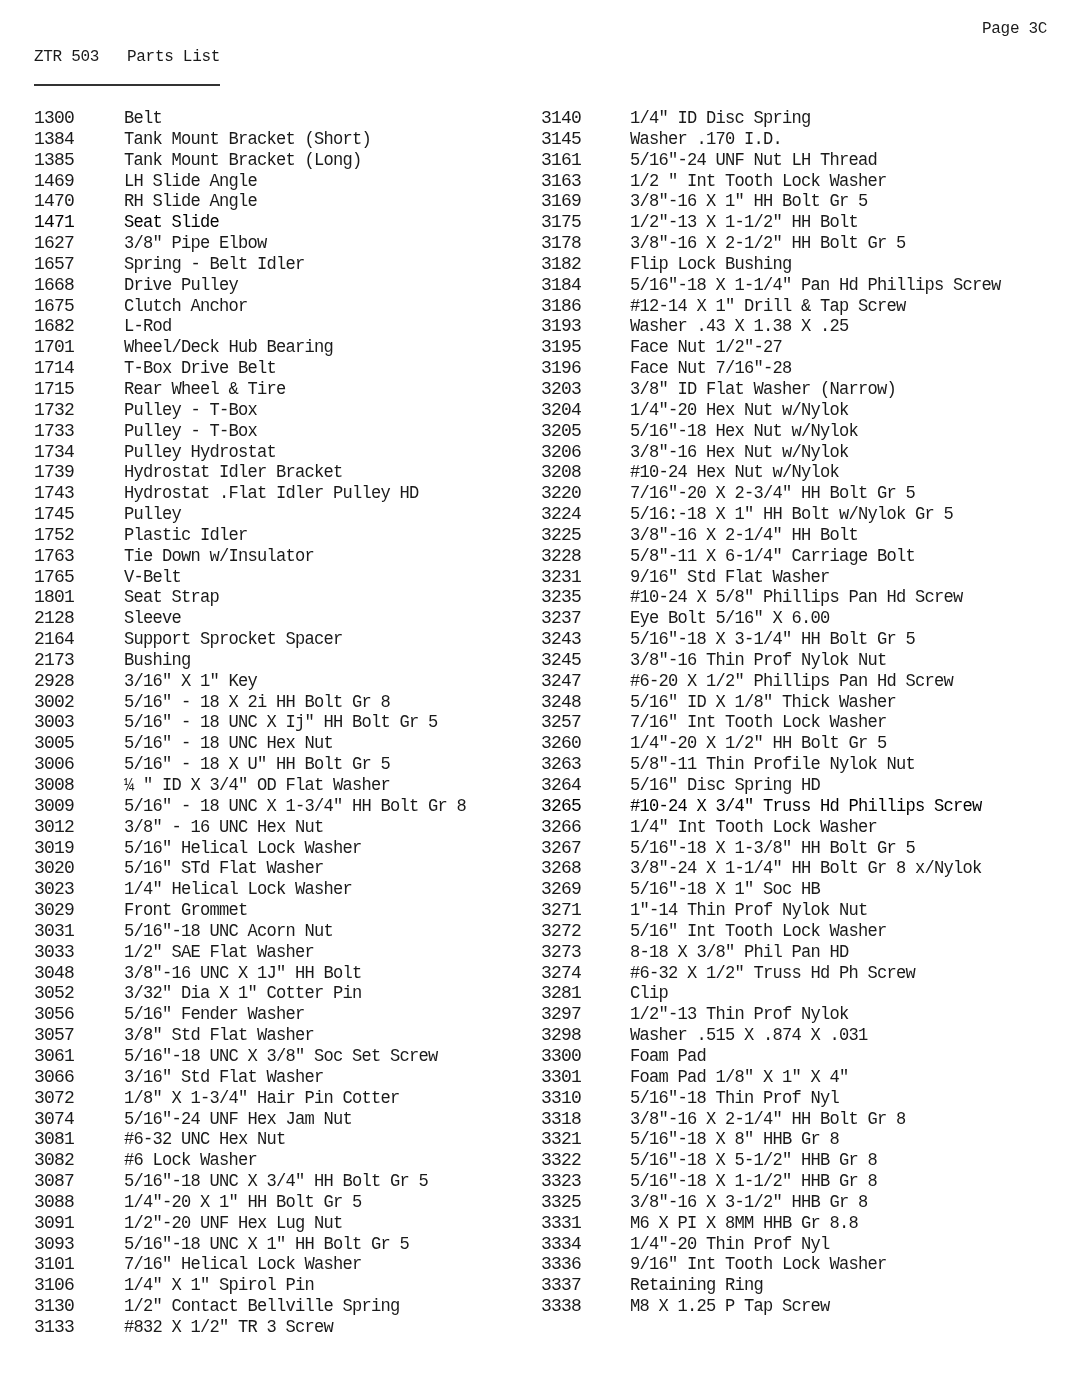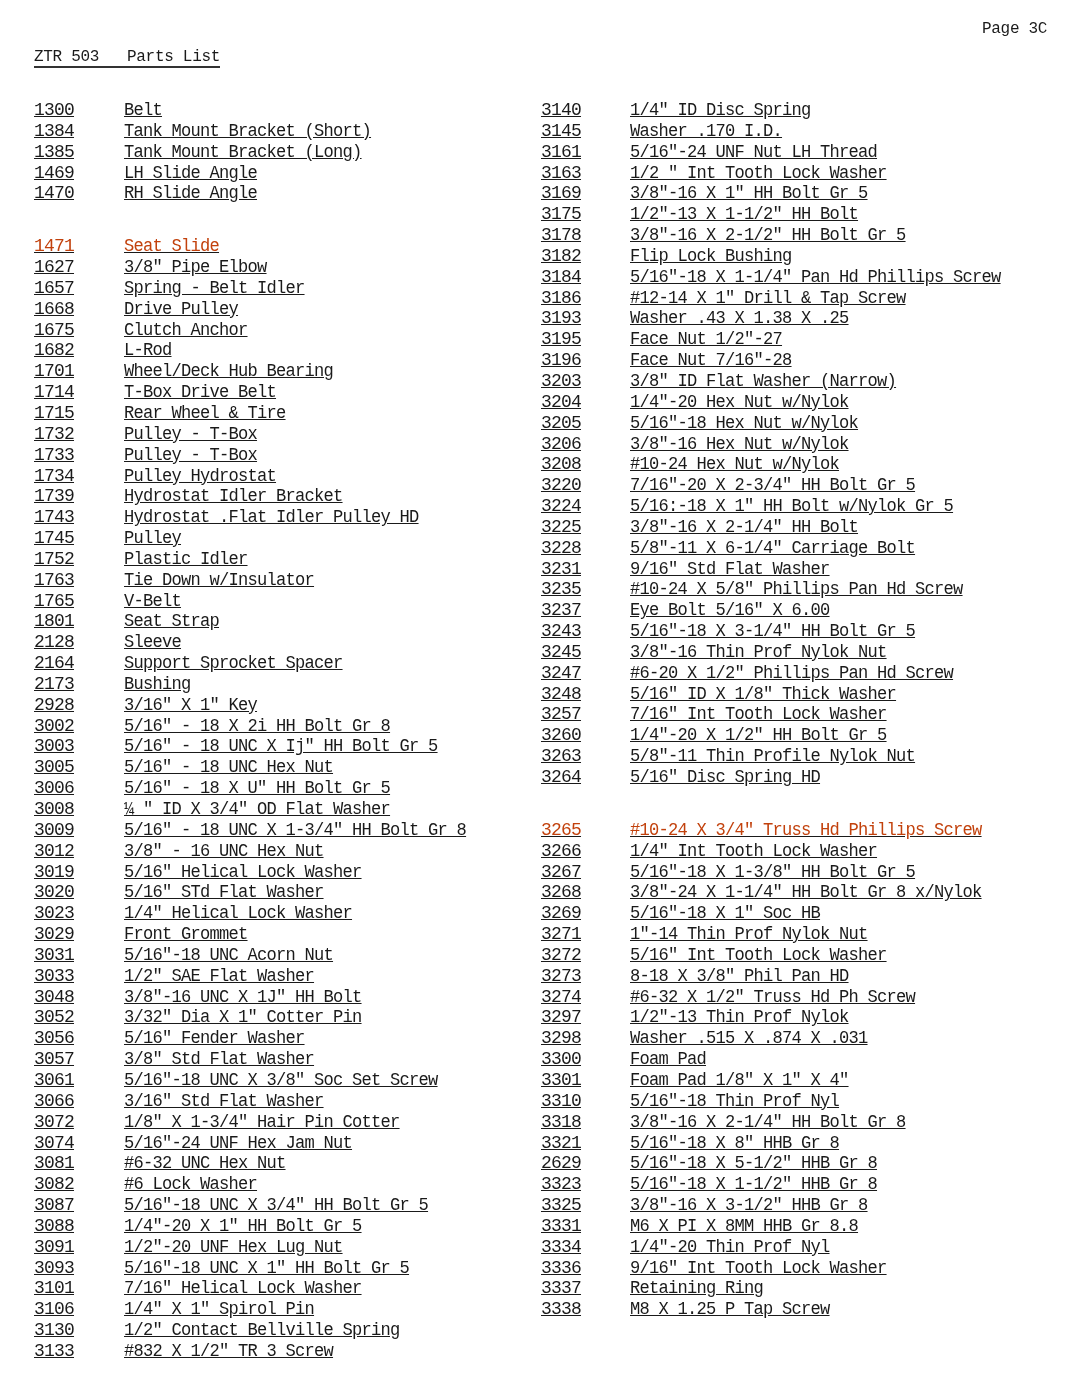--- a/index.html
+++ b/index.html
@@ -1,27 +1,27 @@
 <!DOCTYPE html>
 <html><head>
 <meta charset="utf-8">
 <style>
   html, body { margin: 0; padding: 0; background: #ffffff; }
   body { width: 1080px; height: 1397px; position: relative; overflow: hidden;
          font-family: "Liberation Mono", "DejaVu Sans Mono", monospace; color: #1a1a1a; }
   .header-title { position: absolute; left: 34px; top: 48px; font-size: 16px;
-                  border-bottom: 2px solid #333; padding-bottom: 0; white-space: pre; letter-spacing: -0.3px; }
+                  border-bottom: 2px solid #333; padding-bottom: 18px; white-space: pre; letter-spacing: -0.3px; }
   .page-num { position: absolute; left: 982px; top: 20px; font-size: 16px; letter-spacing: -0.3px; }
-  .col { position: absolute; top: 100px; text-decoration: underline; }
+  .col { position: absolute; top: 108px; }
   .col-left { left: 34px; }
   .col-right { left: 541px; }
   .row { height: 20.85px; line-height: 20.85px; font-size: 18px; white-space: nowrap; display: flex; letter-spacing: -0.8px; }
   .col-left .num { width: 90px; }
   .col-right .num { width: 89px; }
-  .row.faded { color: #c2410c; margin-top: 32px; }
+  .row.faded { color: #000000; }
   .row .desc { transform: scaleX(0.95); transform-origin: left center; }
 </style>
 </head>
 <body>
 
 <div class="header-title">ZTR 503   Parts List</div>
 <div class="page-num">Page 3C</div>
 
 <div class="col col-left" id="col-left">
     <div class="row">
@@ -424,20 +424,24 @@
     </div>
     <div class="row">
       <span class="num">3273</span>
       <span class="desc">8-18 X 3/8" Phil Pan HD</span>
     </div>
     <div class="row">
       <span class="num">3274</span>
       <span class="desc">#6-32 X 1/2" Truss Hd Ph Screw</span>
     </div>
     <div class="row">
+      <span class="num">3281</span>
+      <span class="desc">Clip</span>
+    </div>
+    <div class="row">
       <span class="num">3297</span>
       <span class="desc">1/2"-13 Thin Prof Nylok</span>
     </div>
     <div class="row">
       <span class="num">3298</span>
       <span class="desc">Washer .515 X .874 X .031</span>
     </div>
     <div class="row">
       <span class="num">3300</span>
       <span class="desc">Foam Pad</span>
@@ -452,21 +456,21 @@
     </div>
     <div class="row">
       <span class="num">3318</span>
       <span class="desc">3/8"-16 X 2-1/4" HH Bolt Gr 8</span>
     </div>
     <div class="row">
       <span class="num">3321</span>
       <span class="desc">5/16"-18 X 8" HHB Gr 8</span>
     </div>
     <div class="row">
-      <span class="num">2629</span>
+      <span class="num">3322</span>
       <span class="desc">5/16"-18 X 5-1/2" HHB Gr 8</span>
     </div>
     <div class="row">
       <span class="num">3323</span>
       <span class="desc">5/16"-18 X 1-1/2" HHB Gr 8</span>
     </div>
     <div class="row">
       <span class="num">3325</span>
       <span class="desc">3/8"-16 X 3-1/2" HHB Gr 8</span>
     </div>

